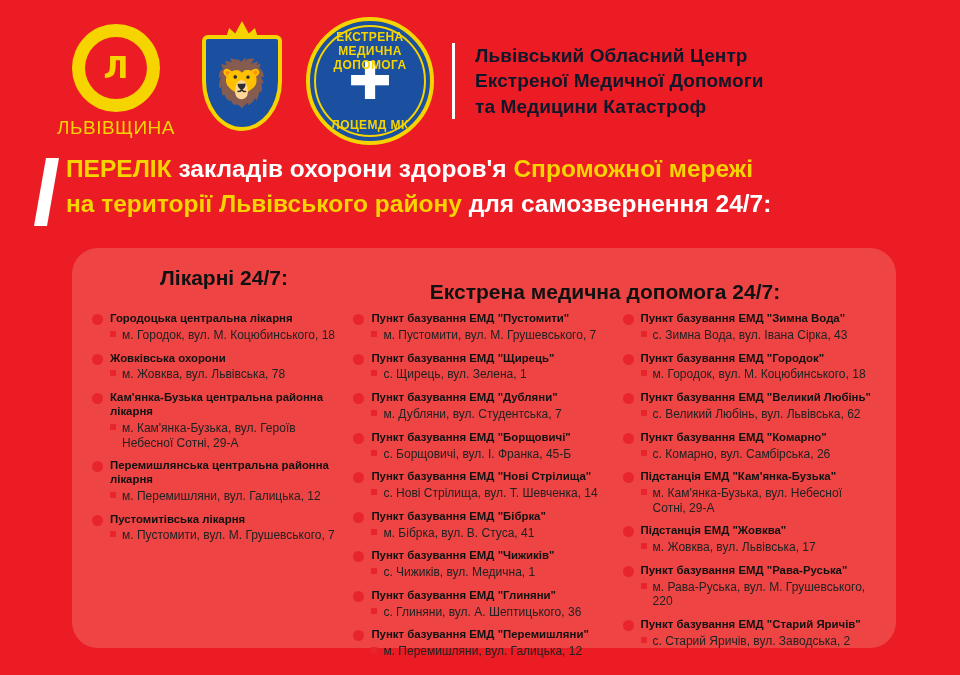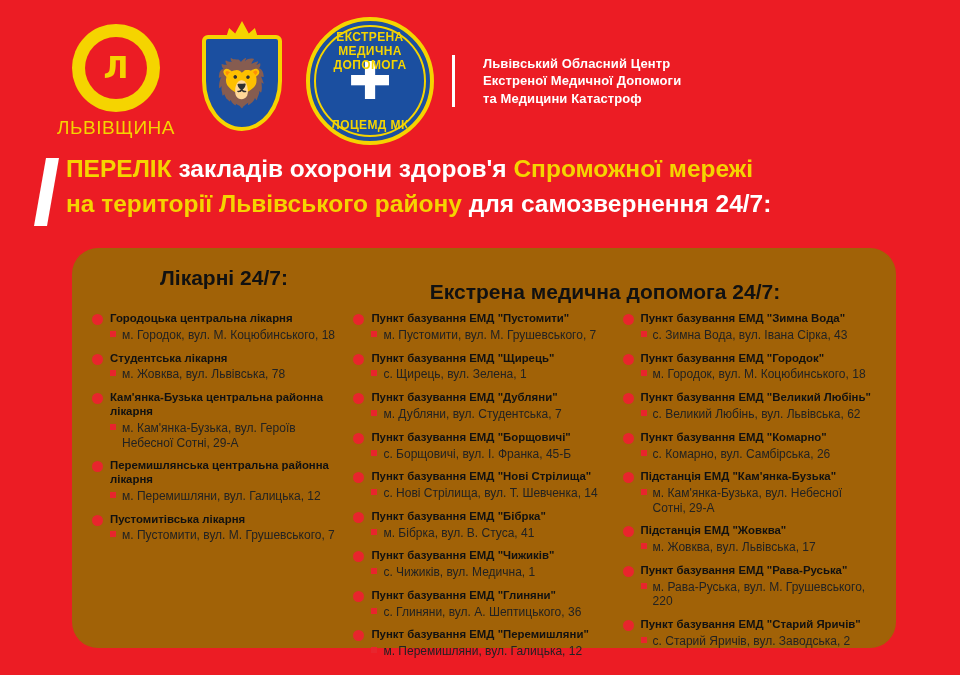--- a/index.html
+++ b/index.html
@@ -107,25 +107,25 @@
     color: #f5d400;
     font-size: 12px;
     font-weight: bold;
     letter-spacing: .4px;
   }
   .emd-label-top { top: 9px; }
   .emd-label-bottom { bottom: 9px; }
 
   .header-text {
     margin-left: 18px;
-    padding-left: 28px;
+    padding-left: 20px;
     border-left: 3px solid #ffffff;
-    color: #ffffff;
-    font-weight: bold;
-    font-size: 13px;
+    color: #0f172a;
+    font-weight: bold;
+    font-size: 19px;
     line-height: 1.32;
     letter-spacing: .1px;
   }
 
   
   .title-block {
     position: relative;
     margin: 2px 0 10px 40px;
     padding-left: 26px;
     width: 880px;
@@ -144,21 +144,21 @@
     white-space: nowrap;
   }
   .t-yellow { color: #f5d400; }
   .t-white  { color: #ffffff; }
 
   
   .card {
     position: absolute;
     left: 72px; top: 248px;
     width: 824px; height: 400px;
-    background: #a16207;
+    background: #ef4444;
     border-radius: 26px;
     padding: 14px 16px 10px 16px;
   }
   .card-heads {
     display: flex;
     padding: 4px 0 8px 0;
   }
   .head-hosp {
     width: 272px;
     text-align: center;
@@ -273,21 +273,21 @@
     <div class="columns">
 
       <div class="col col-hosp">
         <div class="entry">
           <span class="dot"></span>
           <div class="entry-name">Городоцька центральна лікарня</div>
           <div class="entry-addr"><span class="sq"></span><span>м. Городок, вул. М. Коцюбинського, 18</span></div>
         </div>
         <div class="entry">
           <span class="dot"></span>
-          <div class="entry-name">Студентська лікарня</div>
+          <div class="entry-name">Жовківська охорони</div>
           <div class="entry-addr"><span class="sq"></span><span>м. Жовква, вул. Львівська, 78</span></div>
         </div>
         <div class="entry">
           <span class="dot"></span>
           <div class="entry-name">Кам'янка-Бузька центральна районна лікарня</div>
           <div class="entry-addr"><span class="sq"></span><span>м. Кам'янка-Бузька, вул. Героїв Небесної Сотні, 29-А</span></div>
         </div>
         <div class="entry">
           <span class="dot"></span>
           <div class="entry-name">Перемишлянська центральна районна лікарня</div>

